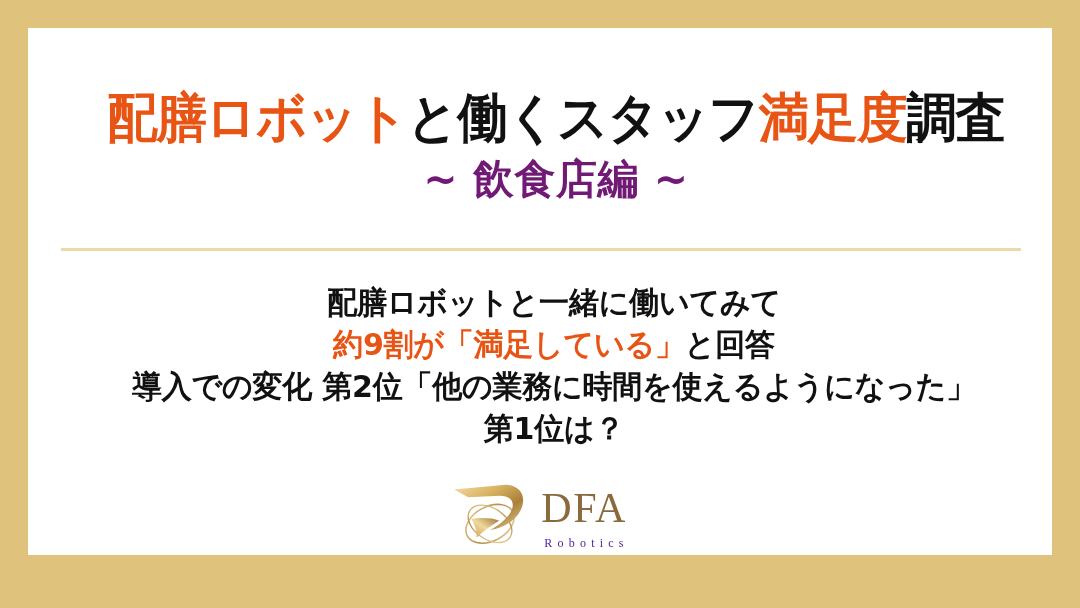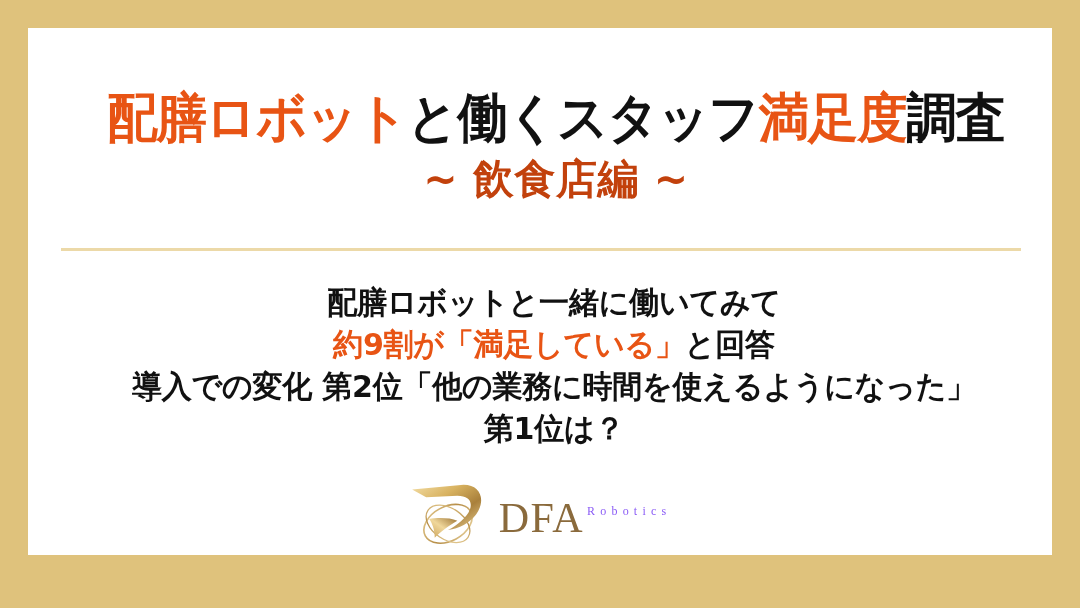--- a/index.html
+++ b/index.html
@@ -56,21 +56,21 @@
   }
   #main-title .orange { color: #e85414; }
   #main-title .black  { color: #111111; }
 
   #sub-title {
     font-family: "DejaVu Sans", "Liberation Sans", sans-serif;
     font-weight: 700;
     font-size: 41px;
     line-height: 1.18;
     letter-spacing: 0.5px;
-    color: #c2410c;
+    color: #701a75;
     margin: 9px 0 0 0;
     white-space: nowrap;
   }
 
   
   #divider {
     position: absolute;
     left: 33px;
     top: 220px;
     width: 960px;
@@ -114,41 +114,42 @@
   }
 
   #logo-mark {
     width: 78px;
     height: 72px;
     flex: 0 0 auto;
   }
 
   #logo-text {
     display: flex;
+    flex-direction: column;
     align-items: flex-start;
     justify-content: center;
     padding-top: 4px;
   }
 
   #logo-wordmark {
     font-family: "Liberation Serif", "DejaVu Serif", serif;
     font-size: 42px;
     line-height: 1;
     font-weight: 400;
     letter-spacing: 1.5px;
     color: #8a6a3c;
   }
 
   #logo-tagline {
     font-family: "Liberation Serif", "DejaVu Serif", serif;
     font-size: 12px;
     line-height: 1;
     font-weight: 400;
     letter-spacing: 5.2px;
-    color: #8b5cf6;
+    color: #4c1d95;
     margin-top: 8px;
     margin-left: 3px;
   }
 </style>
 </head>
 <body>
 
 <div id="slide">
 
   <div id="card">

